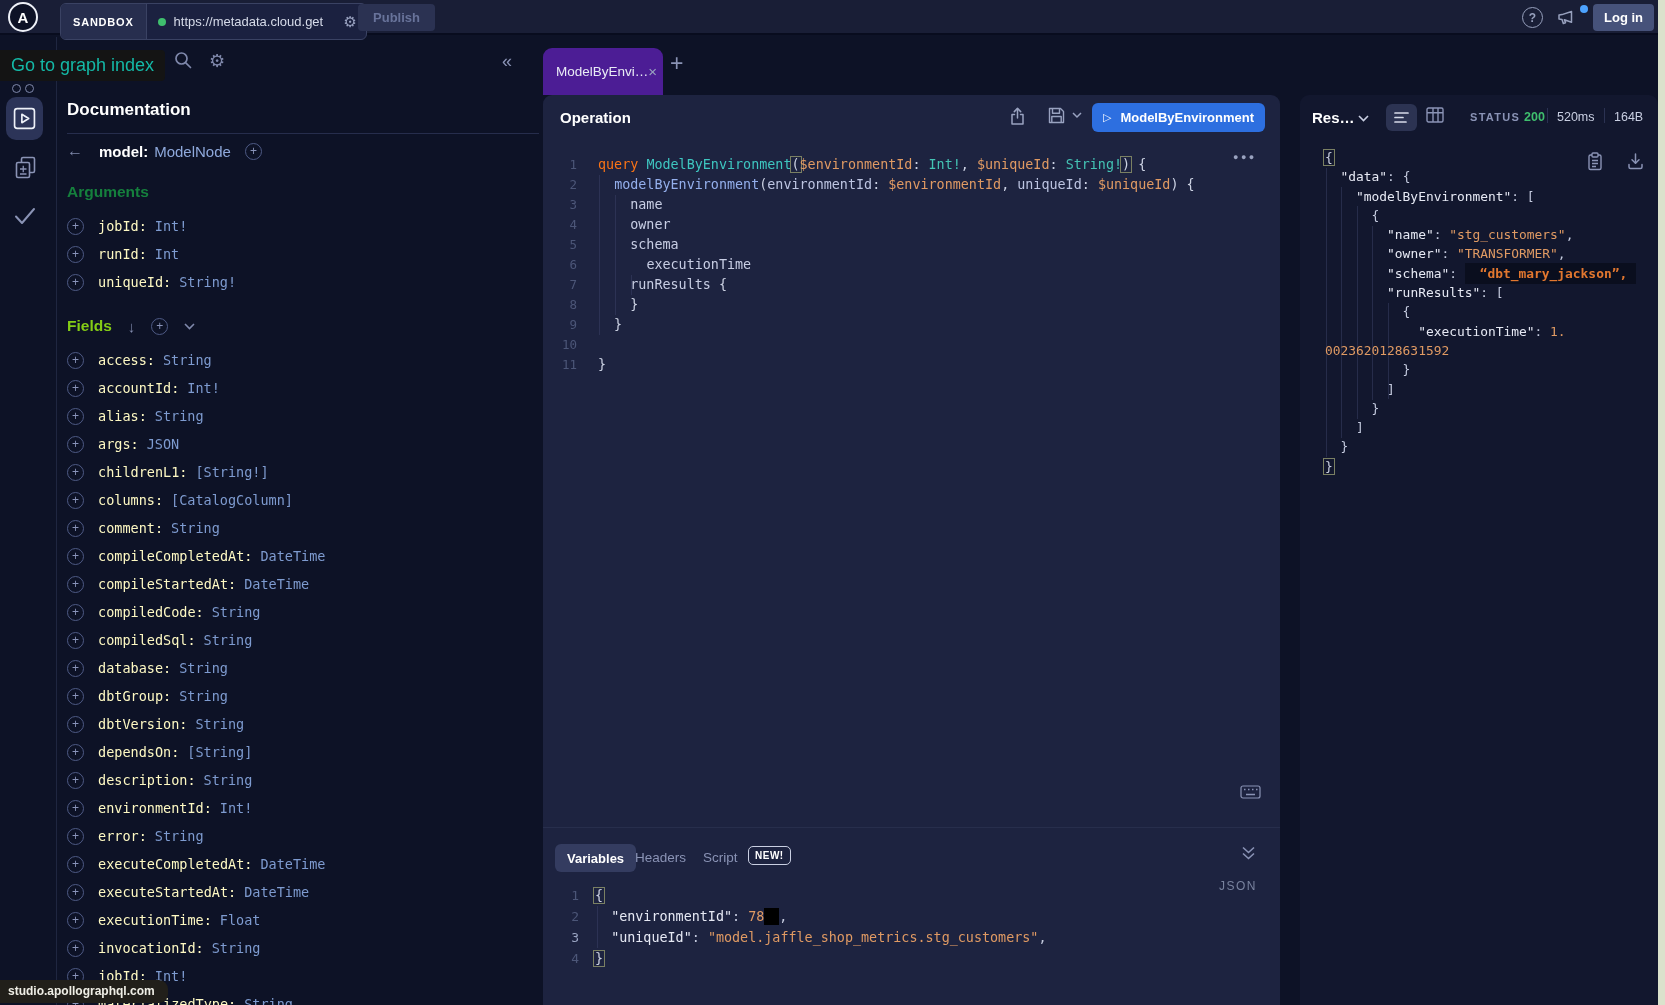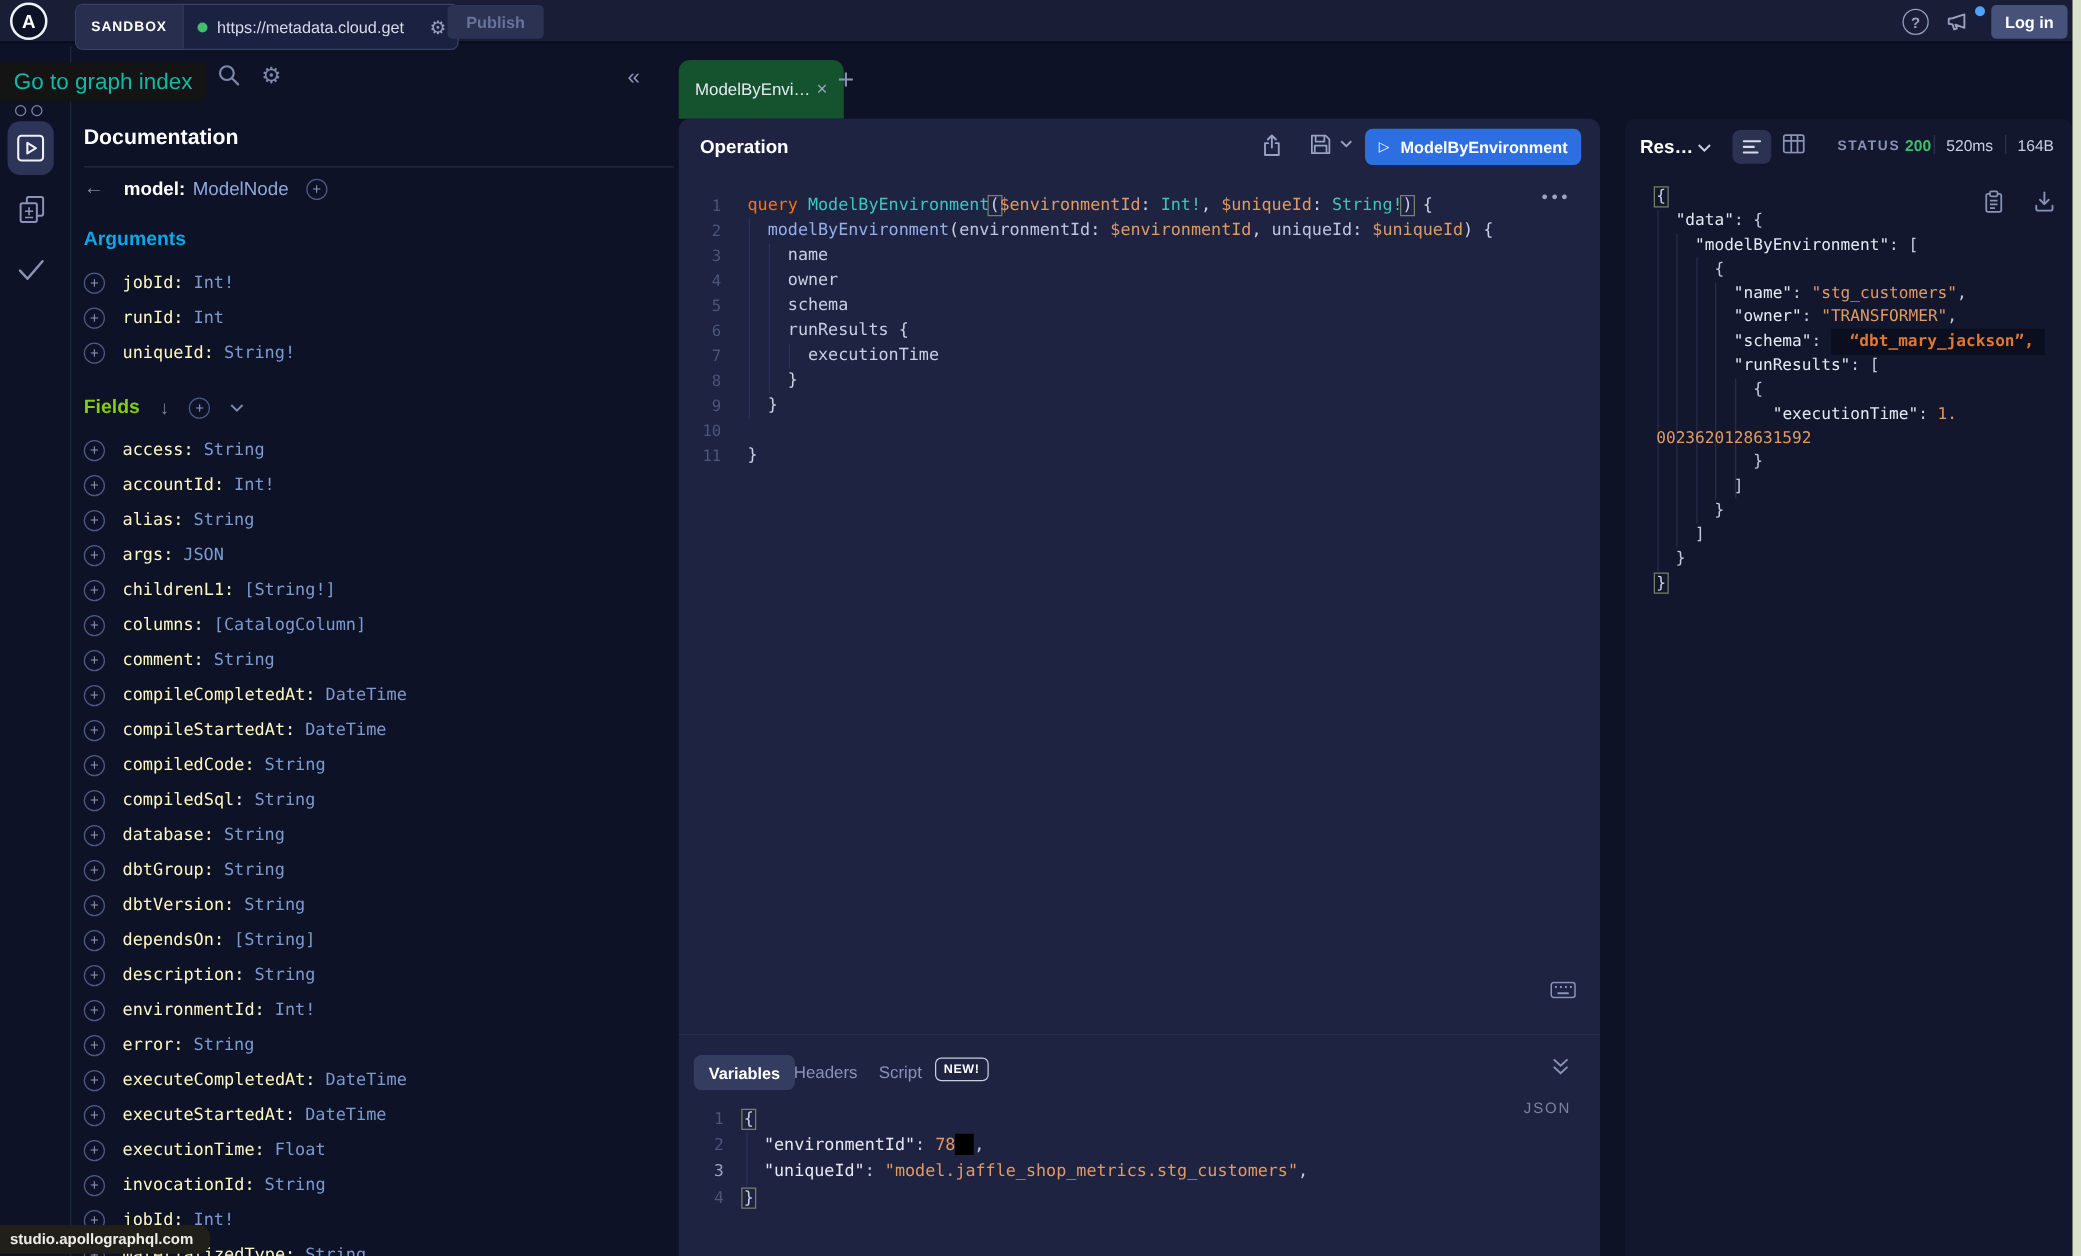--- a/index.html
+++ b/index.html
@@ -37,32 +37,32 @@
   .tool-ic{position:absolute;top:50px}
   .collapse{position:absolute;left:502px;top:51px;color:#8a93b5;font-size:18px}
   
   .doc{position:absolute;left:57px;top:37px;width:497px;height:968px;overflow:hidden}
   .doc-title{position:absolute;left:10px;top:63px;font-size:17px;font-weight:bold;color:#fff}
   .doc-hr{position:absolute;left:10px;width:472px;top:96px;height:1px;background:#262d4c}
   .model-row{position:absolute;left:10px;top:103px;height:22px;display:flex;align-items:center}
   .backarrow{color:#7f88ab;font-size:16px;margin-right:16px}
   .mname{color:#fff;font-weight:bold;font-size:15px}
   .mtype{color:#8fa9dc;font-size:15px;margin-left:6px}
-  .sec-title{position:absolute;left:10px;font-size:15.5px;font-weight:bold;color:#0ea5e9}
+  .sec-title{position:absolute;left:10px;font-size:15.5px;font-weight:bold;color:#15803d}
   .frow{height:28px;display:flex;align-items:center}
   .plusc{width:17px;height:17px;box-sizing:border-box;border:1px solid #4e5a85;border-radius:50%;color:#8a94ba;font-size:12px;
         display:flex;align-items:center;justify-content:center;margin-right:14px;flex:none}
   .fname{font-family:"DejaVu Sans Mono",monospace;font-size:13.5px;color:#fef9c3}
   .ftype{font-family:"DejaVu Sans Mono",monospace;font-size:13.5px;color:#7e9bd0;margin-left:8px}
   .args-list{position:absolute;left:10px;top:175px}
   .fields-head{position:absolute;left:10px;top:280px;display:flex;align-items:center;gap:16px}
   .fields-list{position:absolute;left:10px;top:309px}
   .hd-ic{color:#7f88ab}
   
-  .tab{position:absolute;left:543px;top:48px;width:132px;height:47px;background:#14532d;border-radius:9px 9px 0 0;
+  .tab{position:absolute;left:543px;top:48px;width:120px;height:47px;background:#4c1d95;border-radius:9px 9px 0 0;
        display:flex;align-items:center;padding:0 13px;box-sizing:border-box;color:#e8ebf5;font-size:13.5px}
   .tabclose{margin-left:auto;color:#9aa3c0;font-size:15px}
   .newtab{position:absolute;left:670px;top:50px;color:#8a93b5;font-size:23px;font-weight:300}
   
   .panel{position:absolute;left:543px;top:95px;width:737px;height:910px;background:#1d2340;border-radius:9px 9px 0 0}
   .op-title{position:absolute;left:17px;top:14px;font-size:15px;font-weight:bold;color:#fff}
   .hicon{position:absolute;color:#99a2c0}
   .runbtn{position:absolute;left:549px;top:8px;width:173px;height:29px;background:#2d6fe0;border-radius:6px;color:#fff;
         font-weight:bold;font-size:13px;display:flex;align-items:center;justify-content:center;gap:9px}
   .runplay{font-size:11px;font-family:"DejaVu Sans",sans-serif}
@@ -390,22 +390,22 @@
       </div>
     <div class="guide" style="left:56px;top:80px;height:160px"></div>
     <div class="guide" style="left:72px;top:100px;height:120px"></div>
     <div class="guide" style="left:88px;top:180px;height:20px"></div>
     <div class="op-code" id="op-code">
         <div class="cl"><span class="kw">query </span><span class="fn">ModelByEnvironment</span><span class="bm">(</span><span class="vr">$environmentId</span><span class="pn">: </span><span class="ty">Int!</span><span class="pn">, </span><span class="vr">$uniqueId</span><span class="pn">: </span><span class="ty">String!</span><span class="bm">)</span><span class="pn"> {</span></div>
         <div class="cl"><span>  </span><span class="fd">modelByEnvironment</span><span class="pn">(</span><span class="an">environmentId</span><span class="pn">: </span><span class="vr">$environmentId</span><span class="pn">, </span><span class="an">uniqueId</span><span class="pn">: </span><span class="vr">$uniqueId</span><span class="pn">) {</span></div>
         <div class="cl"><span>    </span><span class="sl">name</span></div>
         <div class="cl"><span>    </span><span class="sl">owner</span></div>
         <div class="cl"><span>    </span><span class="sl">schema</span></div>
+        <div class="cl"><span>      </span><span class="sl">executionTime</span></div>
         <div class="cl"><span>    </span><span class="sl">runResults</span><span class="pn"> {</span></div>
-        <div class="cl"><span>      </span><span class="sl">executionTime</span></div>
         <div class="cl"><span class="pn">    }</span></div>
         <div class="cl"><span class="pn">  }</span></div>
         <div class="cl"></div>
         <div class="cl"><span class="pn">}</span></div>
       </div>
 
     <div class="kbd">
       <svg width="21" height="14" viewBox="0 0 21 14" fill="none" stroke="#8a93b5" stroke-width="1.2">
         <rect x="1" y="1" width="19" height="12" rx="2"></rect>
         <path d="M4 4.5h1.5M8 4.5h1.5M12 4.5h1.5M16 4.5h1.5M6 9.5h9" stroke-width="1.6"></path>

